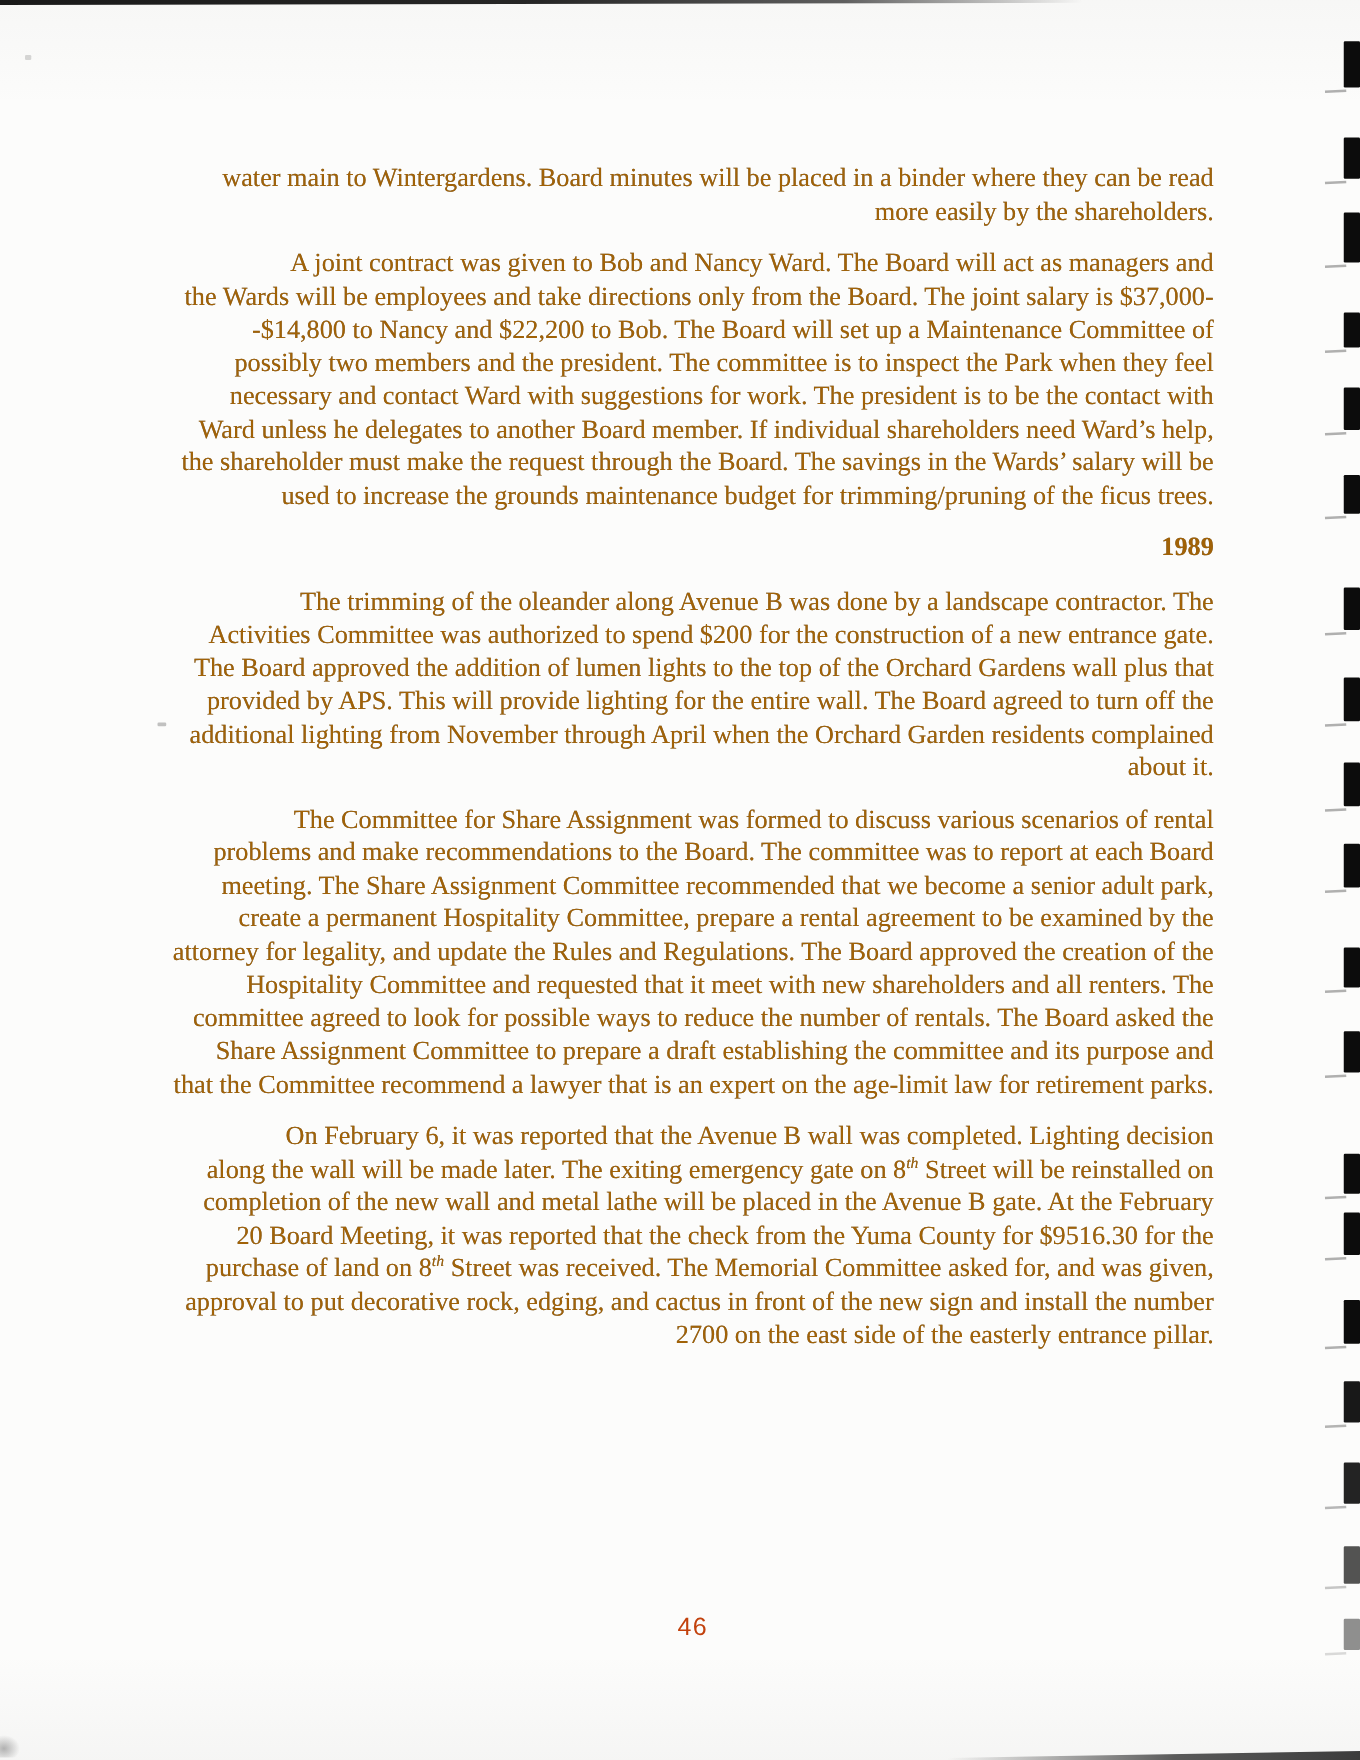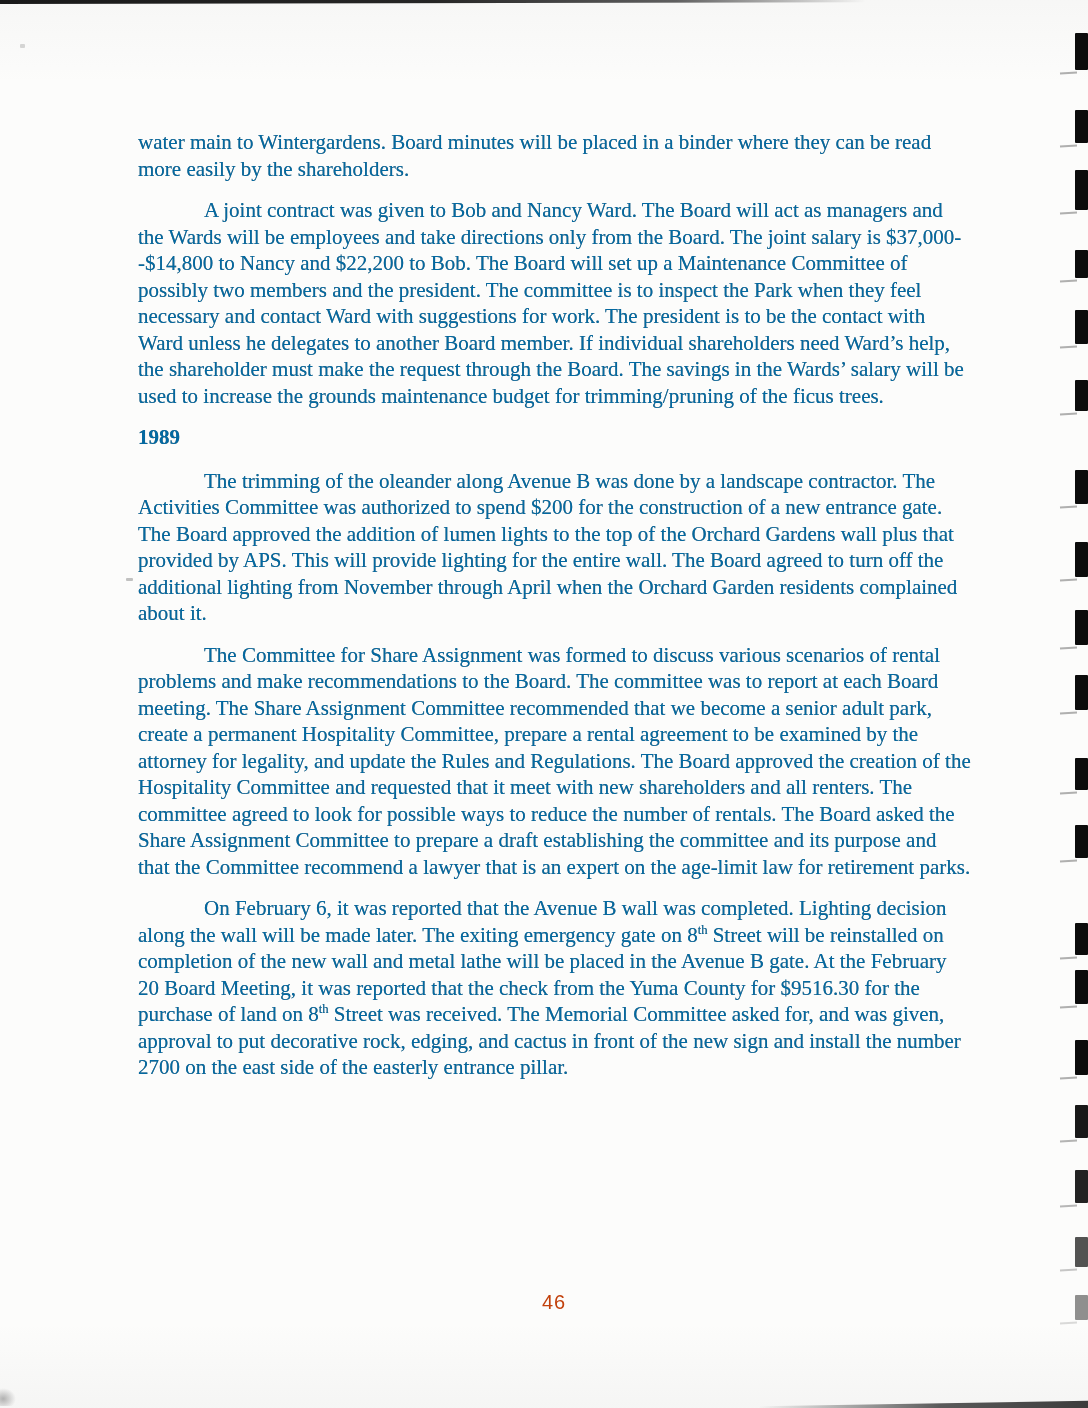--- a/index.html
+++ b/index.html
@@ -11,27 +11,28 @@
     overflow:hidden;
     font-family:"Liberation Serif","DejaVu Serif",serif;
   }
   
   #canvas::before{
     content:"";position:absolute;inset:0;pointer-events:none;
     background:linear-gradient(180deg, rgba(120,120,120,.04) 0%, rgba(0,0,0,0) 6%, rgba(0,0,0,0) 94%, rgba(120,120,120,.05) 100%);
   }
   .textcol{
     position:absolute;left:138px;top:129px;width:833px;
-    font-size:21px;line-height:26.5px;color:#0369a1;
+    font-size:21px;line-height:26.5px;color:#a16207;
     text-shadow:0 0 .5px rgba(25,25,25,.55);
+    text-align:right;
   }
   .para{margin:0 0 15px 0;}
   .para.indent{text-indent:66px;}
   .heading{margin:4px 0 17px 0;font-size:21px;line-height:26.5px;font-weight:bold;}
-  sup{font-size:.6em;line-height:0;vertical-align:super;}
+  sup{font-size:.6em;line-height:0;vertical-align:super;font-style:italic;}
   .pagenum{
     position:absolute;left:542px;top:1291px;
     font-family:"Liberation Sans","DejaVu Sans",sans-serif;
     font-size:20px;color:#c2410c;letter-spacing:1px;
   }
   
   .topline{
     position:absolute;left:0;top:0;width:866px;height:4px;
     background:linear-gradient(to right,#191919 0%,#262626 50%,#5f5f5f 78%,rgba(130,130,130,0) 100%);
     clip-path:polygon(0 0,100% 0,100% 55%,0 100%);

